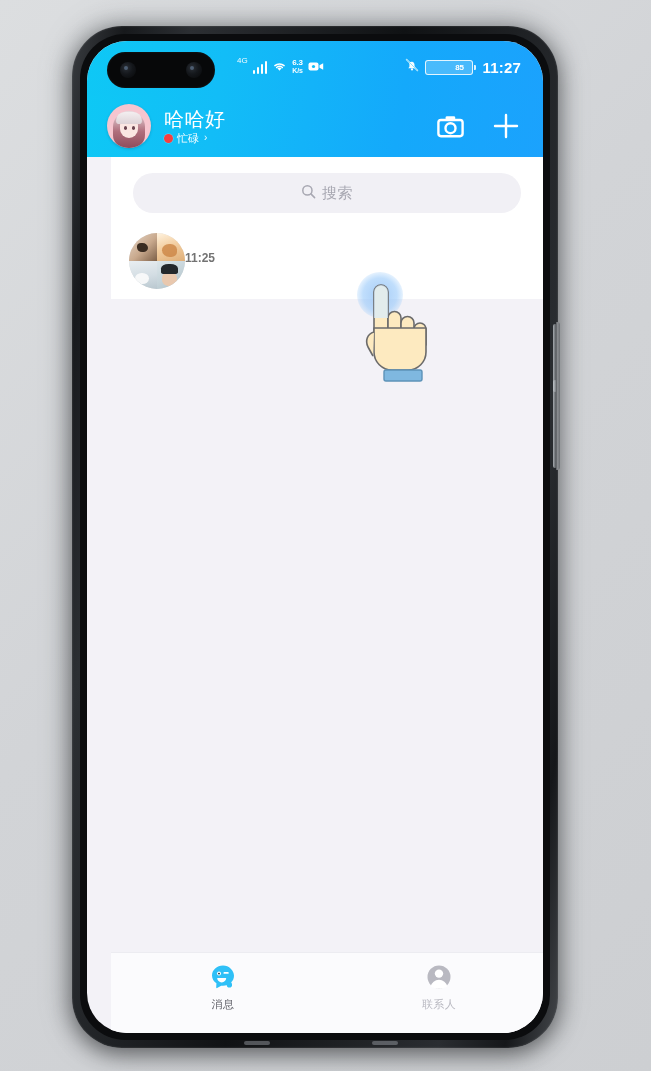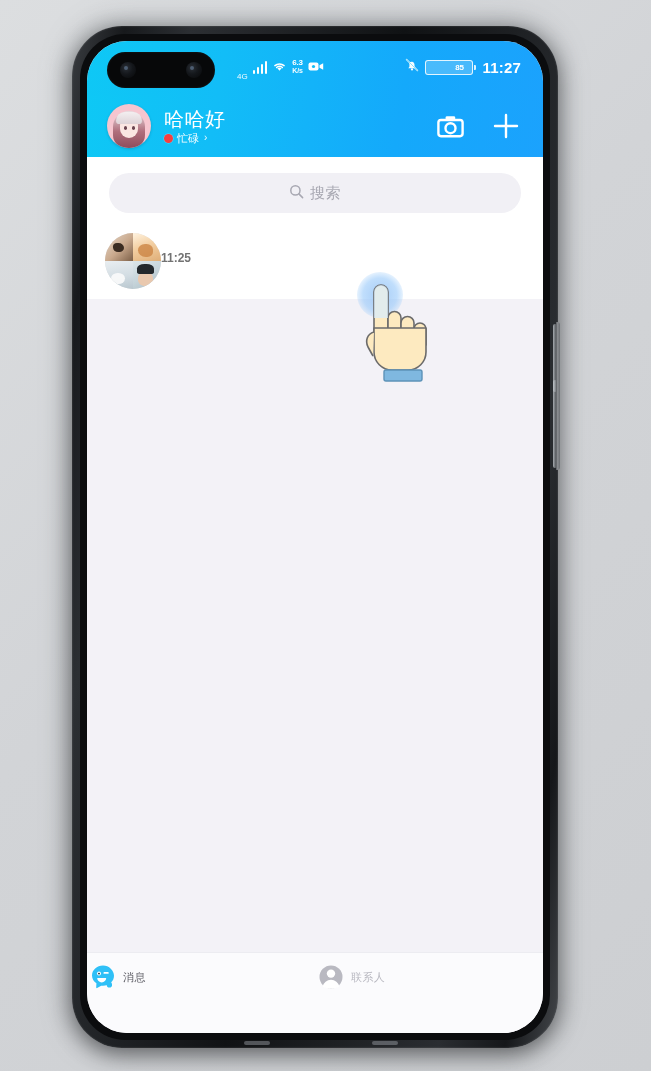--- a/index.html
+++ b/index.html
@@ -140,21 +140,21 @@
     display: flex;
     align-items: center;
     gap: 5px;
     height: 26px;
   }
 
   .sig-label {
     font-size: 8px;
     line-height: 8px;
     align-self: flex-start;
-    margin-top: 19px;
+    margin-top: 3px;
     font-weight: normal;
     opacity: 0.95;
   }
 
   .bars { display: flex; align-items: flex-end; gap: 1.5px; height: 13px; }
   .bars i { display: block; width: 2.5px; background: #fff; border-radius: 1px; }
   .bars i:nth-child(1) { height: 4px; }
   .bars i:nth-child(2) { height: 6.5px; }
   .bars i:nth-child(3) { height: 9.5px; }
   .bars i:nth-child(4) { height: 13px; }
@@ -402,39 +402,41 @@
 
   .list-rest {
     background: #f3f2f7;
     flex: 1 1 auto;
   }
 
   .screen-body {
     display: flex;
     flex-direction: column;
     height: 876px;
+    padding-left: 24px;
   }
 
   
   .bottom-nav {
     height: 72px;
     background: #fbfbfd;
     border-top: 1px solid #ececf1;
     display: flex;
     align-items: flex-start;
     padding-top: 8px;
     flex: 0 0 auto;
   }
   .nav-item {
     flex: 1 1 0;
     display: flex;
-    flex-direction: row;
+    flex-direction: column;
     align-items: center;
     gap: 4px;
     cursor: pointer;
+    margin-left: 8px;
   }
   .nav-icon { width: 32px; height: 32px; display: flex; align-items: center; justify-content: center; }
   .nav-label {
     font-size: 11px;
     color: #b8b8c0;
     letter-spacing: 0.4px;
   }
   .nav-item.active .nav-label { color: #5a5a62; }
 
   

